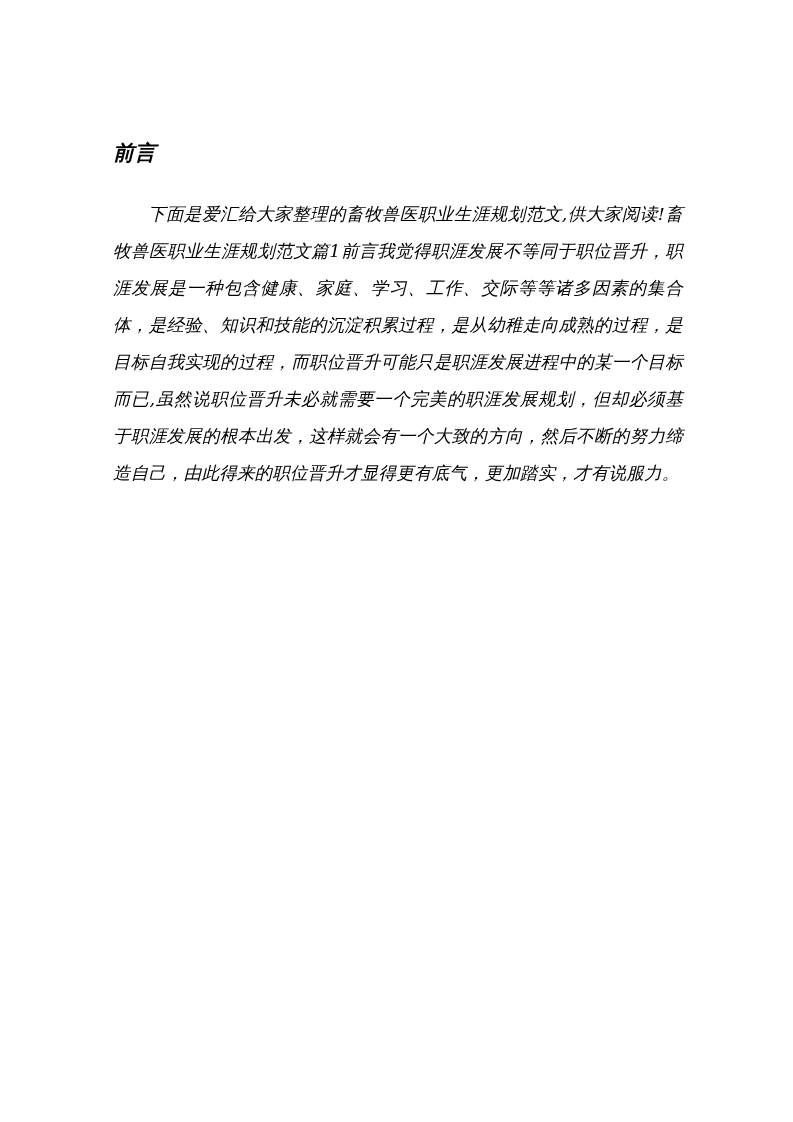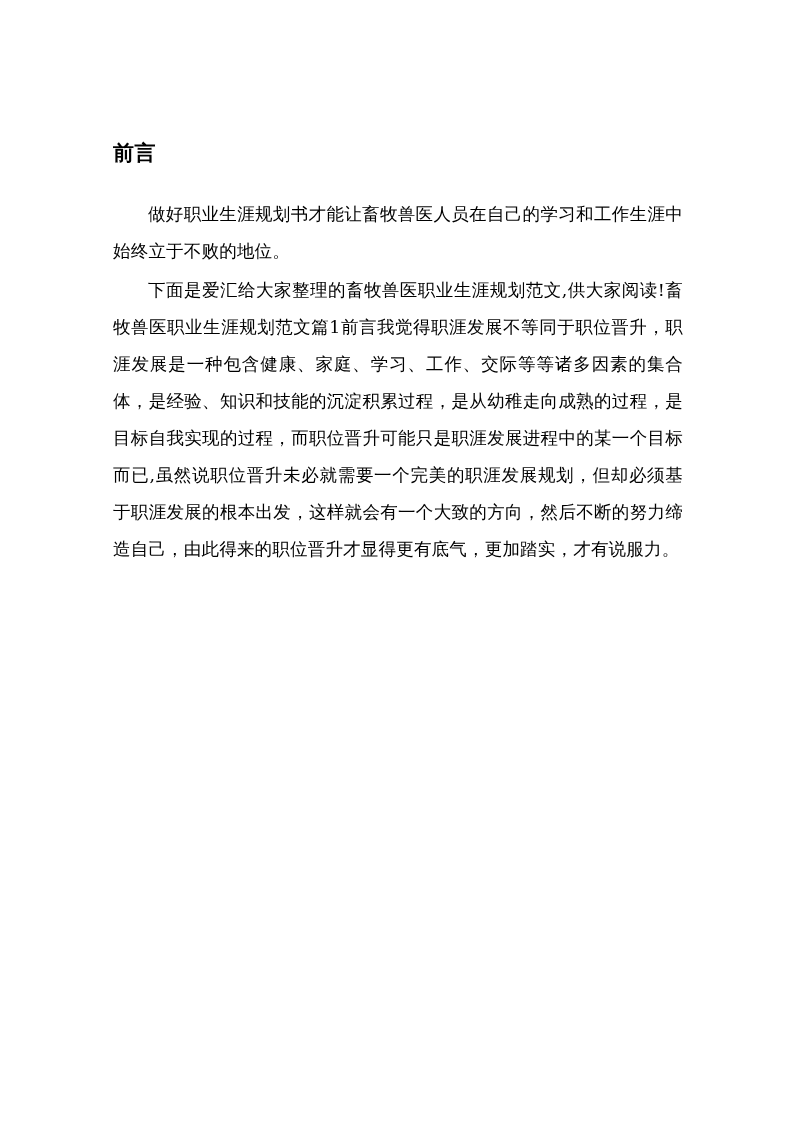--- a/index.html
+++ b/index.html
@@ -12,20 +12,21 @@
     font-family: "DejaVu Sans", "Liberation Sans", sans-serif;
   }
   .page {
     position: relative;
     width: 793px;
     height: 1122px;
     background: #ffffff;
     margin: 0 auto;
     overflow: hidden;
     box-sizing: border-box;
+    font-style: italic;
   }
   .content {
     position: absolute;
     left: 113px;
     top: 138px;
     width: 570px;
   }
   .doc-title {
     font-family: "DejaVu Sans", "Liberation Sans", sans-serif;
     font-weight: bold;
@@ -46,16 +47,15 @@
     margin: 0 0 2px 0;
     letter-spacing: 0.2px;
   }
 </style>
 </head>
 <body>
 
 <div class="page">
   <div class="content">
     <h1 class="doc-title">前言</h1>
-    <p class="para">做好职业生涯规划书才能让畜牧兽医人员在自己的学习和工作生涯中始终立于不败的地位。</p>
     <p class="para">下面是爱汇给大家整理的畜牧兽医职业生涯规划范文,供大家阅读!畜牧兽医职业生涯规划范文篇1前言我觉得职涯发展不等同于职位晋升，职涯发展是一种包含健康、家庭、学习、工作、交际等等诸多因素的集合体，是经验、知识和技能的沉淀积累过程，是从幼稚走向成熟的过程，是目标自我实现的过程，而职位晋升可能只是职涯发展进程中的某一个目标而已,虽然说职位晋升未必就需要一个完美的职涯发展规划，但却必须基于职涯发展的根本出发，这样就会有一个大致的方向，然后不断的努力缔造自己，由此得来的职位晋升才显得更有底气，更加踏实，才有说服力。</p>
   </div>
 </div>
 
 </body></html>

